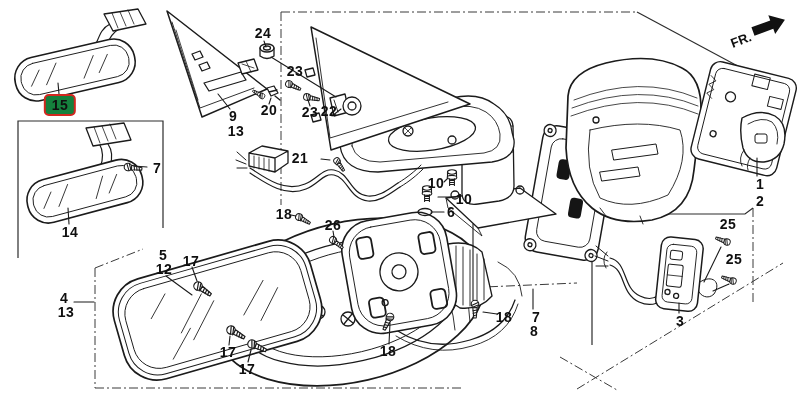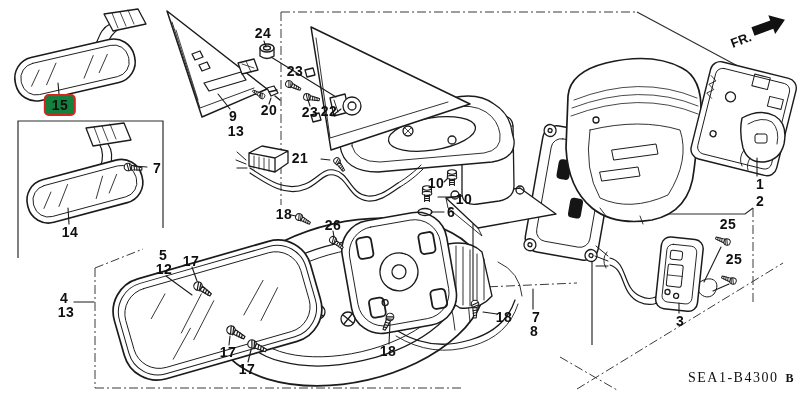--- a/index.html
+++ b/index.html
@@ -310,17 +310,14 @@
 <div class="plabel" style="left:536px;top:317px">7</div>
 <div class="plabel" style="left:534px;top:331px">8</div>
 <div class="plabel" style="left:760px;top:184px">1</div>
 <div class="plabel" style="left:760px;top:201px">2</div>
 <div class="plabel" style="left:728px;top:224px">25</div>
 <div class="plabel" style="left:734px;top:259px">25</div>
 <div class="plabel" style="left:680px;top:321px">3</div>
 
 <div class="fr" style="left:741px;top:40px">FR.</div>
 
-<div class="code">
-  <span>SEA1-B4300</span><span class="rev">B</span>
+
 </div>
 
-</div>
-
 </body></html>

